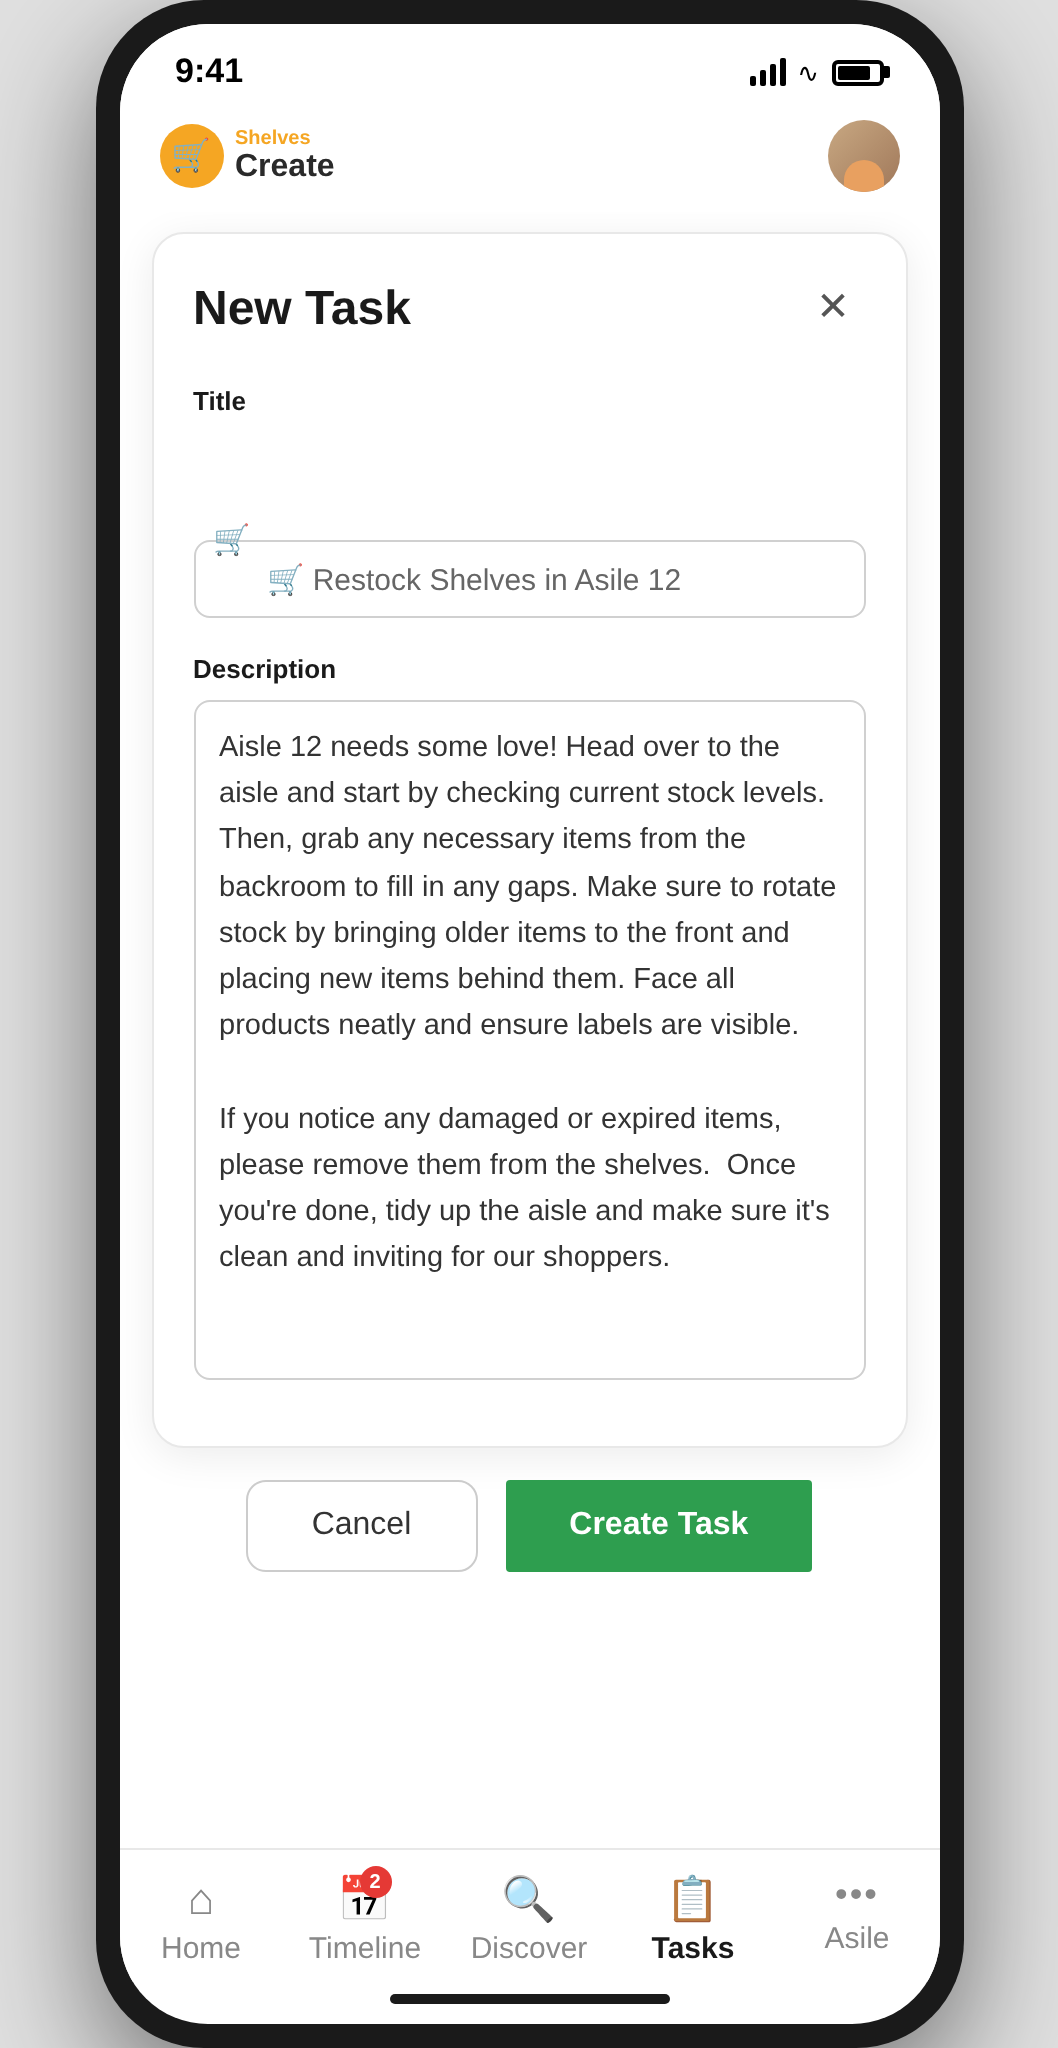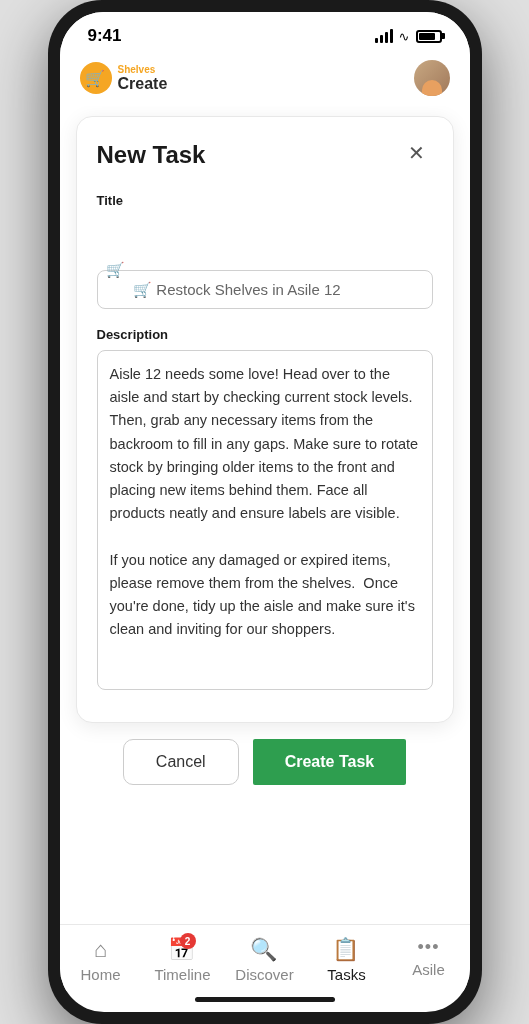--- a/index.html
+++ b/index.html
@@ -286,21 +286,21 @@
     }
     .nav-icon {
       font-size: 22px;
       color: #888;
     }
     .nav-item.active .nav-icon { color: #1a1a1a; }
     .nav-label {
       font-size: 15px;
       color: #888;
     }
-    .nav-item.active .nav-label { color: #1a1a1a; font-weight: 400; }
+    .nav-item.active .nav-label { color: #1a1a1a; font-weight: 700; }
 
     .badge {
       position: absolute;
       top: 0;
       right: 28px;
       width: 16px;
       height: 16px;
       background: #e53935;
       border-radius: 50%;
       display: flex;

